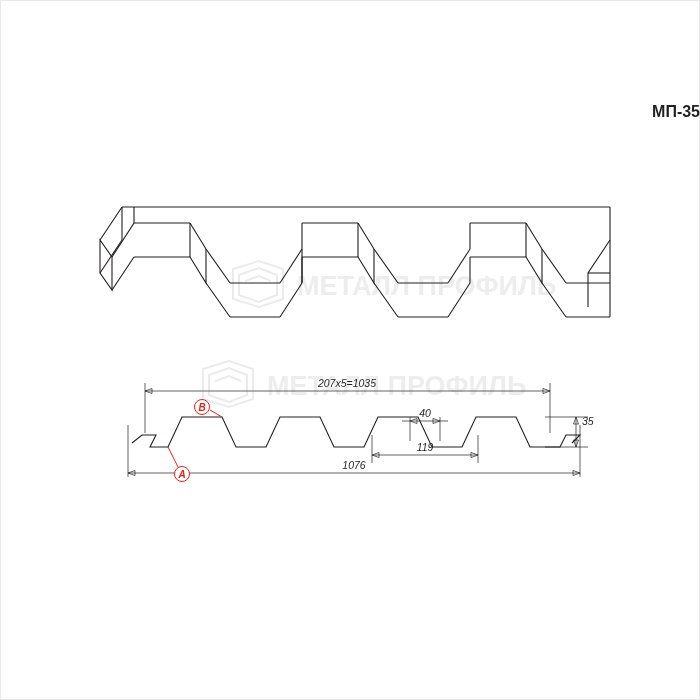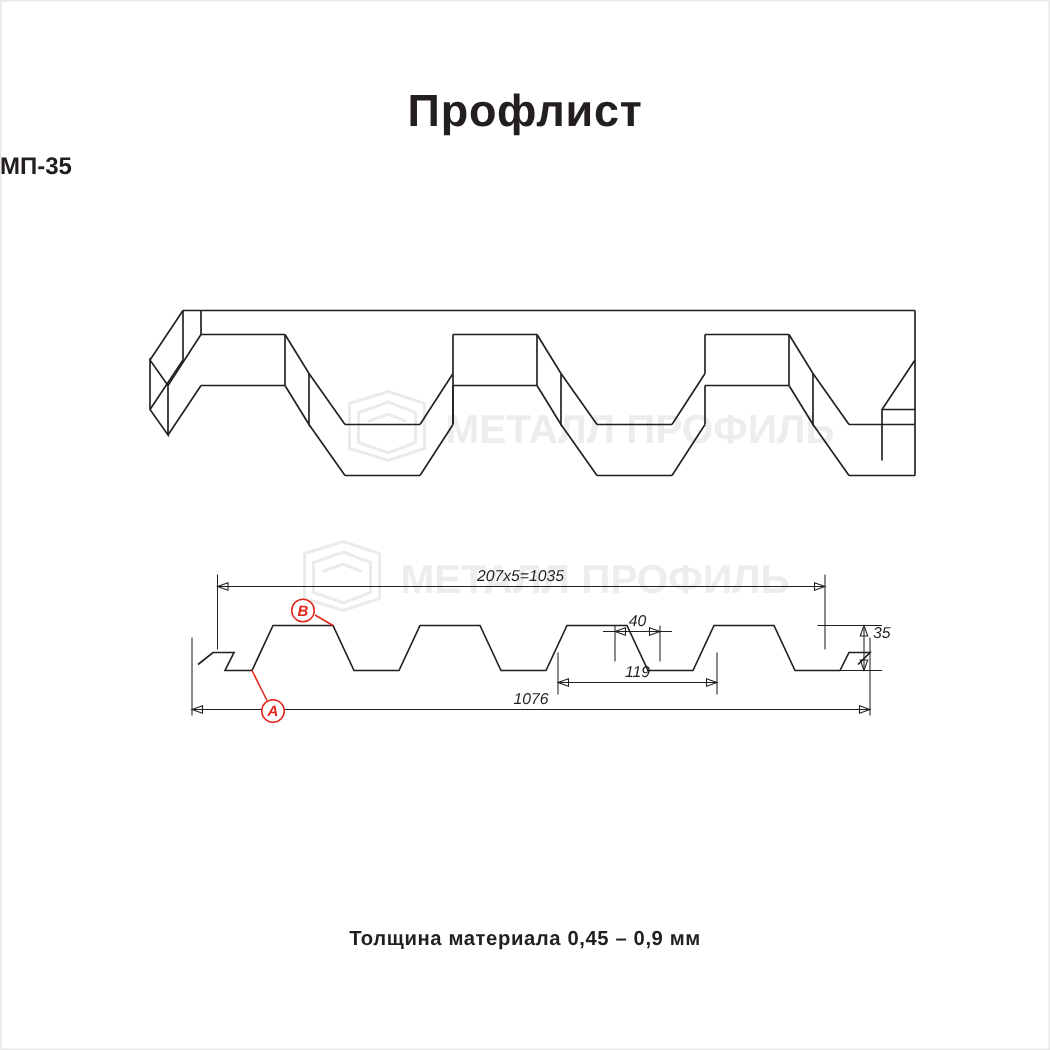--- a/index.html
+++ b/index.html
@@ -37,21 +37,21 @@
     font-size: 30px;
     font-weight: bold;
     letter-spacing: 0.5px;
     color: #231f20;
   }
   .subtitle {
     position: absolute;
     top: 103px;
     left: 0;
     width: 700px;
-    text-align: left;
+    text-align: right;
     font-size: 16px;
     font-weight: bold;
     color: #231f20;
   }
   .footnote {
     position: absolute;
     top: 618px;
     left: 0;
     width: 700px;
     text-align: center;
@@ -90,21 +90,20 @@
   .callout-circle { fill: #ffffff; stroke: #e2231a; stroke-width: 1; }
   .callout-text { font-family: "Liberation Sans", sans-serif; font-size: 10px; fill: #e2231a; font-weight: bold; }
 </style>
 </head>
 <body>
 
 <div id="page">
 
   <div class="frame-border"></div>
 
-  <div class="title">Профлист</div>
   <div class="subtitle">МП-35</div>
 
   <div class="wm wm-1">
     <svg width="290" height="60" viewBox="0 0 290 60">
       <g fill="none" stroke="#ebebeb" stroke-width="2">
         <path d="M8 14 L34 6 L58 14 L58 44 L34 52 L8 44 Z"></path>
         <path d="M14 20 L34 13 L52 20 L52 40 L34 47 L14 40 Z"></path>
         <path d="M20 26 L34 21 L46 26"></path>
       </g>
       <text x="72" y="40" font-family="Liberation Sans, sans-serif" font-size="27" font-weight="bold" fill="#ededed">МЕТАЛЛ ПРОФИЛЬ</text>
@@ -252,15 +251,14 @@
         <text class="callout-text" x="72" y="122.5" text-anchor="middle">A</text>
       </g>
       <g>
         <path class="callout-line" d="M112 62 L100 55"></path>
         <circle class="callout-circle" cx="92" cy="52" r="7.5"></circle>
         <text class="callout-text" x="92" y="55.5" text-anchor="middle">B</text>
       </g>
     </svg>
   </div>
 
-  <div class="footnote">Толщина материала 0,45 – 0,9 мм</div>
 
 </div>
 
 </body></html>

